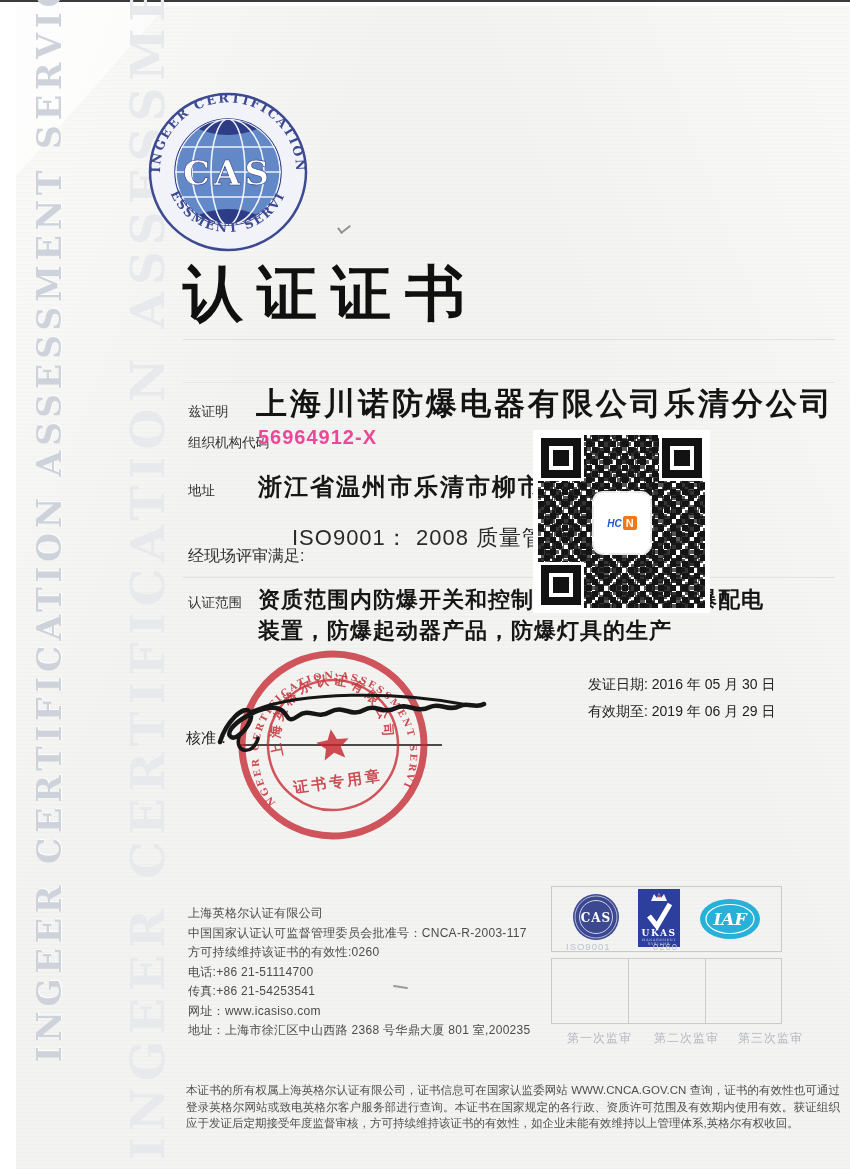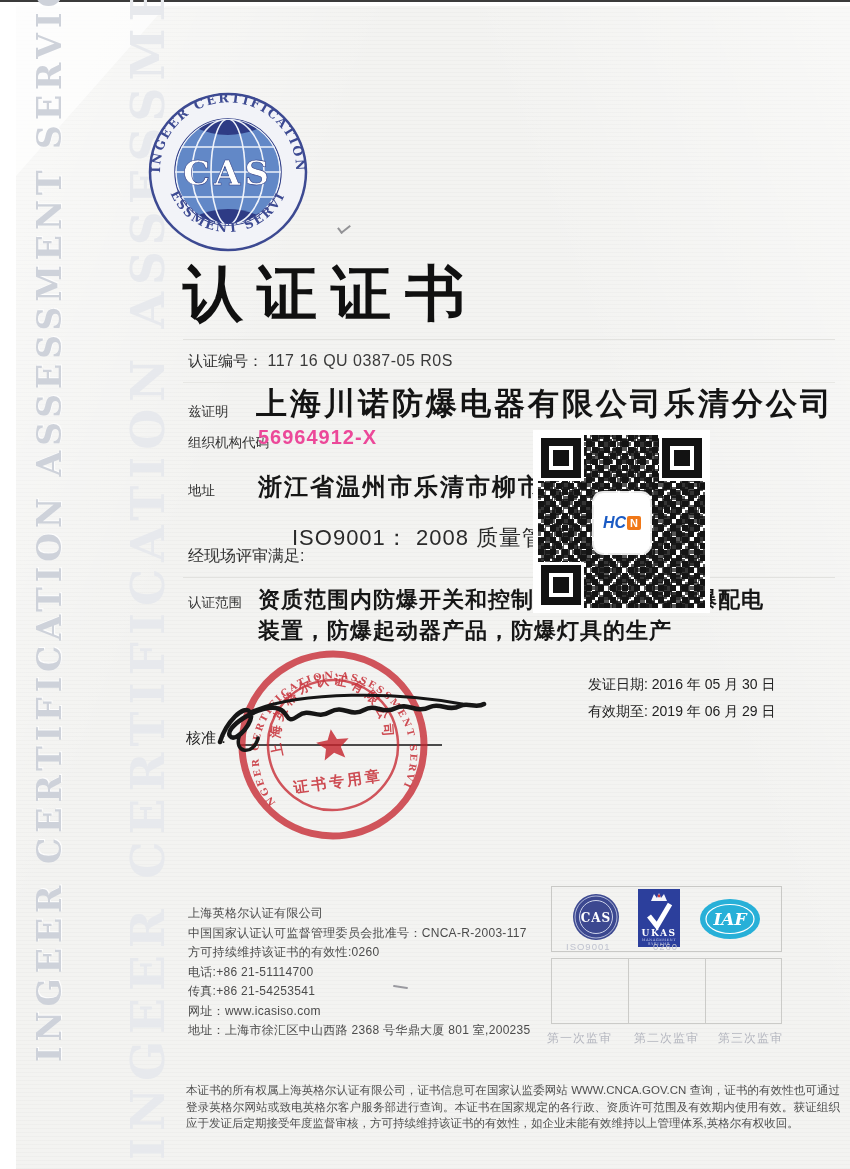--- a/index.html
+++ b/index.html
@@ -57,40 +57,40 @@
       repeating-conic-gradient(rgba(16,16,16,.7) 0% 25%, transparent 25% 50%);
     background-size:12px 12px, 17px 17px, 9px 9px;
     background-position:0 0, 6px 4px, 3px 7px;
   }
   .qr-finder { position:absolute; width:40px; height:40px; border:8px solid #121212; background:#fff; box-shadow:0 0 0 3px #fff; }
   .qr-finder::after { content:""; position:absolute; left:4px; top:4px; width:16px; height:16px; background:#121212; }
   .qr-f1 { left:8px; top:8px; } .qr-f2 { right:8px; top:8px; } .qr-f3 { left:8px; bottom:8px; }
   .qr-logo { position:absolute; left:61px; top:63px; width:56px; height:60px; background:#fff; border-radius:9px;
     box-shadow:0 0 0 2px rgba(255,255,255,.9), 0 1px 3px rgba(0,0,0,.25);
     display:flex; align-items:center; justify-content:center; gap:1px; }
-  .qr-logo .hc { color:#1b5bc4; font-weight:bold; font-size:16px; font-style:italic; }
+  .qr-logo .hc { color:#1b5bc4; font-weight:bold; font-size:10px; font-style:italic; }
   .qr-logo .n { display:inline-block; background:#f07818; color:#fff; font-weight:bold; font-size:11px;
     width:14px; height:14px; line-height:14px; text-align:center; border-radius:2px; }
 
   
   .stamp { left:228px; top:645px; width:210px; height:200px; z-index:3; transform:rotate(-8deg); opacity:.9; }
   .signature { left:210px; top:676px; width:292px; height:88px; z-index:4; }
 
   
   .issuer { left:188px; top:905px; z-index:2; font-size:12px; color:#4b4b4b; }
   .issuer div { height:19.5px; letter-spacing:.3px; }
 
   
   .logo-box { left:551px; top:886px; width:231px; height:66px; border:1px solid #c9c9c6; z-index:2;
     display:flex; align-items:center; justify-content:space-around; padding:0 10px; }
   .cap { position:absolute; font-size:9.5px; color:#bfc2cf; letter-spacing:1px; z-index:3; }
 
   .audit-table { left:551px; top:958px; width:231px; height:66px; border:1px solid #cbcbc8; z-index:2; }
   .audit-div { position:absolute; top:0; bottom:0; width:1px; background:#cbcbc8; }
-  .audit-label { position:absolute; top:1030px; width:77px; text-align:center; font-size:12px; color:#b4b6bf; letter-spacing:1px; z-index:2; }
+  .audit-label { position:absolute; top:1030px; width:77px; text-align:center; font-size:12px; color:#b4b6bf; letter-spacing:1px; z-index:2;margin-left:20px; }
 
   .disclaimer { left:186px; top:1058px; width:654px; font-size:11.5px; line-height:16.5px; color:#4f4f4f; text-align:justify; z-index:2;margin-top:24px; }
 
   .artifact-tick { left:338px; top:224px; width:12px; height:7px; border-left:2px solid #7c7c80; border-bottom:2px solid #7c7c80; transform:rotate(-38deg); opacity:.8; z-index:2; }
   .artifact-dash { left:393px; top:986px; width:15px; height:2px; background:#9a9aa0; transform:rotate(8deg); border-radius:2px; z-index:2; }
 
   svg text { font-family:"DejaVu Serif","Liberation Serif",serif; }
 </style>
 </head>
 <body>
@@ -135,24 +135,20 @@
     </text>
   </svg>
 
   <div class="abs artifact-tick"></div>
   <div class="abs artifact-dash"></div>
 
   <div class="abs title">认证证书</div>
 
   <div class="abs hairline" style="left:183px; top:339px; width:652px;"></div>
 
-  <div class="abs certno">
-    <span class="lab">认证编号：</span>
-    <span class="val">117 16 QU 0387-05 R0S</span>
-  </div>
 
   <div class="abs hairline" style="left:183px; top:382px; width:652px; background:#e7e7e4;"></div>
 
   <div class="abs lab-small" style="left:188px; top:403px;">兹证明</div>
   <div class="abs company">上海川诺防爆电器有限公司乐清分公司</div>
 
   <div class="abs lab-small" style="left:188px; top:434px;">组织机构代码</div>
   <div class="abs orgval">56964912-X</div>
 
   <div class="abs lab-small" style="left:188px; top:482px;">地址</div>

